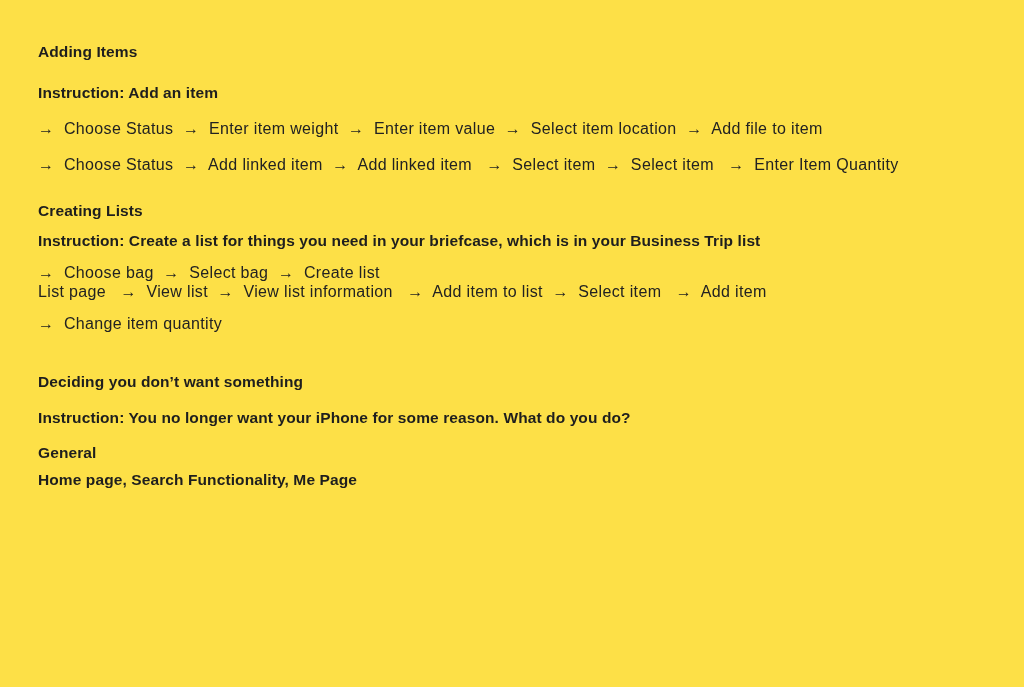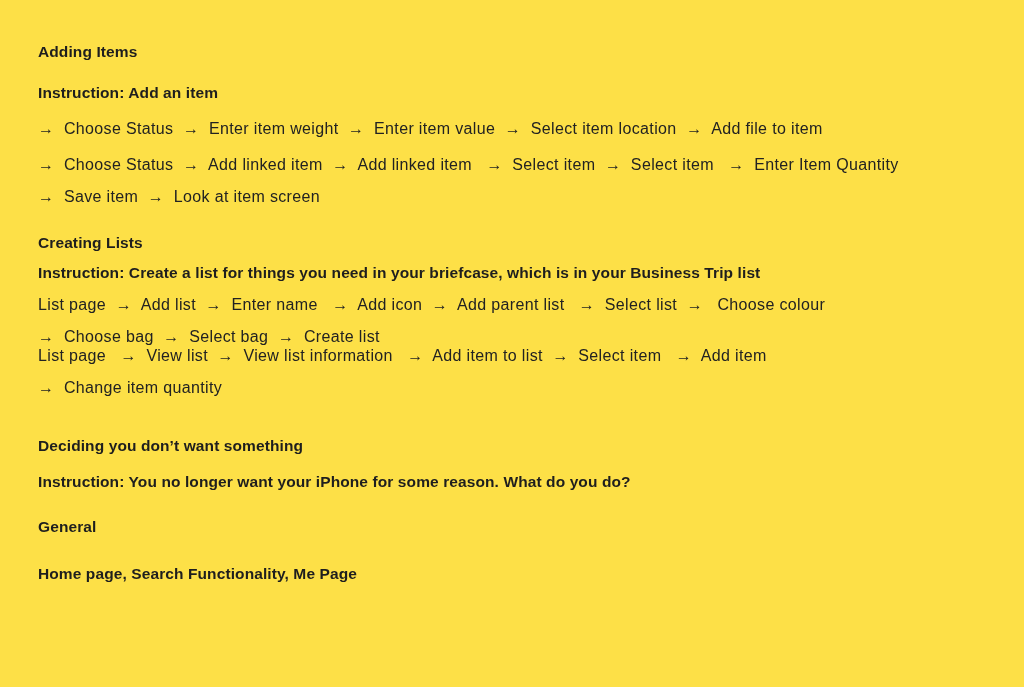--- a/index.html
+++ b/index.html
@@ -38,28 +38,26 @@
 </style>
 </head>
 <body>
 
 <div class="doc">
 
   <p class="line heading">Adding Items</p>
   <p class="line instruction" style="margin-top:22px">Instruction: Add an item</p>
   <p class="line flow" style="margin-top:17px">→  Choose Status  →  Enter item weight  →  Enter item value  →  Select item location  →  Add file to item</p>
   <p class="line flow" style="margin-top:17px">→  Choose Status  →  Add linked item  →  Add linked item   →  Select item  →  Select item   →  Enter Item Quantity</p>
-  <p class="line flow" style="margin-top:13px">→  Save item  →  Look at item screen</p>
 
   <p class="line heading" style="margin-top:27px">Creating Lists</p>
   <p class="line instruction" style="margin-top:11px">Instruction: Create a list for things you need in your briefcase, which is in your Business Trip list</p>
-  <p class="line flow" style="margin-top:13px">List page  →  Add list  →  Enter name   →  Add icon  →  Add parent list   →  Select list  →   Choose colour</p>
   <p class="line flow" style="margin-top:13px">→  Choose bag  →  Select bag  →  Create list</p>
   <p class="line flow" style="margin-top:0">List page   →  View list  →  View list information   →  Add item to list  →  Select item   →  Add item</p>
   <p class="line flow" style="margin-top:13px">→  Change item quantity</p>
 
   <p class="line heading" style="margin-top:39px">Deciding you don’t want something</p>
   <p class="line instruction" style="margin-top:17px">Instruction: You no longer want your iPhone for some reason. What do you do?</p>
 
-  <p class="line heading" style="margin-top:26px">General</p>
-  <p class="line instruction" style="margin-top:28px">Home page, Search Functionality, Me Page</p>
+  <p class="line heading" style="margin-top:16px">General</p>
+  <p class="line instruction" style="margin-top:8px">Home page, Search Functionality, Me Page</p>
 
 </div>
 
 </body></html>

